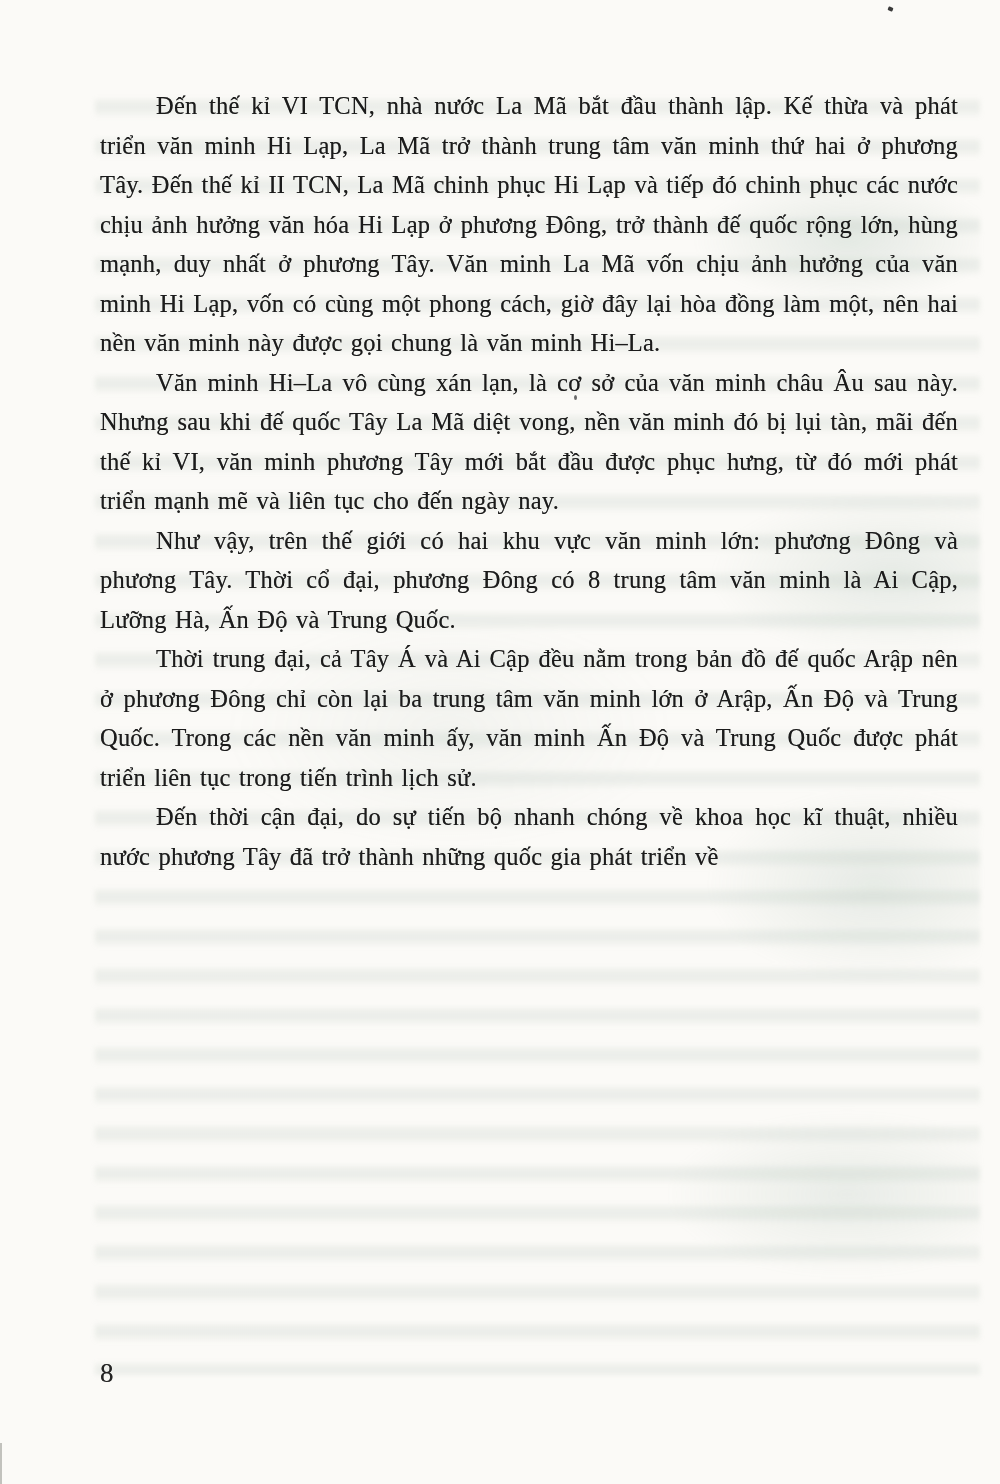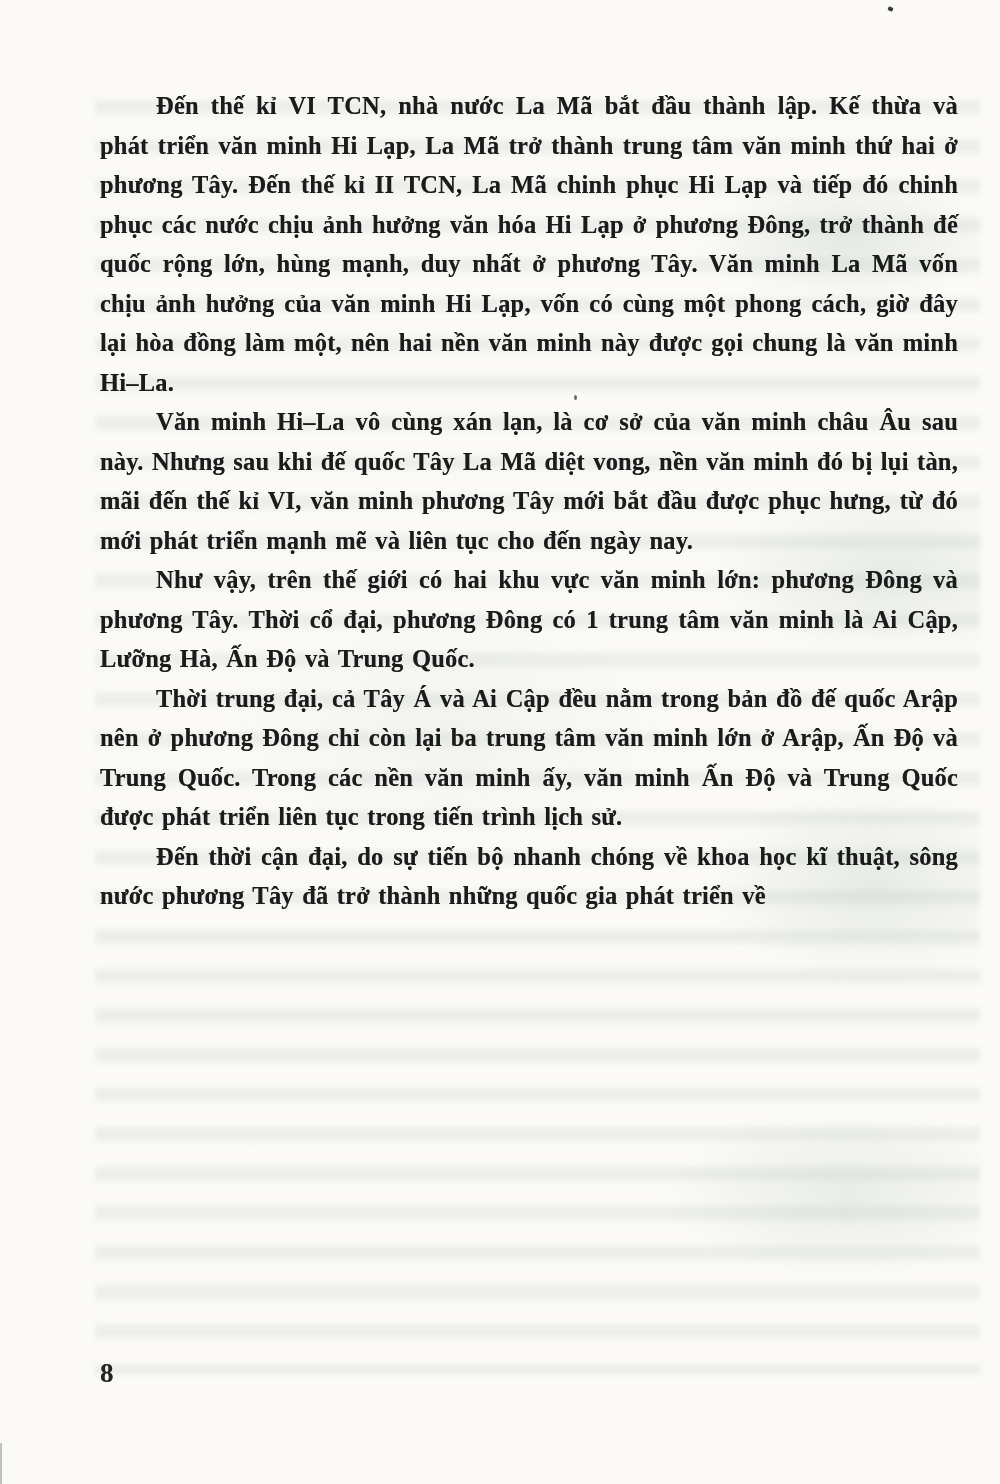--- a/index.html
+++ b/index.html
@@ -10,21 +10,20 @@
     width: 1000px;
     height: 1484px;
     position: relative;
     background: #fbfaf7;
     overflow: hidden;
     font-family: "Liberation Serif", "DejaVu Serif", serif;
   }
   .page {
     position: absolute;
     inset: 0;
-    font-weight: bold;
   }
   
   .bleed {
     position: absolute;
     left: 95px;
     top: 85px;
     width: 885px;
     height: 1290px;
     background:
       radial-gradient(ellipse 220px 90px at 85% 12%, rgba(140,168,152,0.20), transparent 70%),
@@ -100,23 +99,23 @@
 </head>
 <body>
 
 <div class="page">
 
   <div class="bleed"></div>
 
   <div class="text-block">
     <p class="para">Đến thế kỉ VI TCN, nhà nước La Mã bắt đầu thành lập. Kế thừa và phát triển văn minh Hi Lạp, La Mã trở thành trung tâm văn minh thứ hai ở phương Tây. Đến thế kỉ II TCN, La Mã chinh phục Hi Lạp và tiếp đó chinh phục các nước chịu ảnh hưởng văn hóa Hi Lạp ở phương Đông, trở thành đế quốc rộng lớn, hùng mạnh, duy nhất ở phương Tây. Văn minh La Mã vốn chịu ảnh hưởng của văn minh Hi Lạp, vốn có cùng một phong cách, giờ đây lại hòa đồng làm một, nên hai nền văn minh này được gọi chung là văn minh Hi–La.</p>
     <p class="para">Văn minh Hi–La vô cùng xán lạn, là cơ sở của văn minh châu Âu sau này. Nhưng sau khi đế quốc Tây La Mã diệt vong, nền văn minh đó bị lụi tàn, mãi đến thế kỉ VI, văn minh phương Tây mới bắt đầu được phục hưng, từ đó mới phát triển mạnh mẽ và liên tục cho đến ngày nay.</p>
-    <p class="para">Như vậy, trên thế giới có hai khu vực văn minh lớn: phương Đông và phương Tây. Thời cổ đại, phương Đông có 1 trung tâm văn minh là Ai Cập, Lưỡng Hà, Ấn Độ và Trung Quốc.</p>
+    <p class="para">Như vậy, trên thế giới có hai khu vực văn minh lớn: phương Đông và phương Tây. Thời cổ đại, phương Đông có 8 trung tâm văn minh là Ai Cập, Lưỡng Hà, Ấn Độ và Trung Quốc.</p>
     <p class="para">Thời trung đại, cả Tây Á và Ai Cập đều nằm trong bản đồ đế quốc Arập nên ở phương Đông chỉ còn lại ba trung tâm văn minh lớn ở Arập, Ấn Độ và Trung Quốc. Trong các nền văn minh ấy, văn minh Ấn Độ và Trung Quốc được phát triển liên tục trong tiến trình lịch sử.</p>
-    <p class="para">Đến thời cận đại, do sự tiến bộ nhanh chóng về khoa học kĩ thuật, sông nước phương Tây đã trở thành những quốc gia phát triển về</p>
+    <p class="para">Đến thời cận đại, do sự tiến bộ nhanh chóng về khoa học kĩ thuật, nhiều nước phương Tây đã trở thành những quốc gia phát triển về</p>
   </div>
 
   <div class="page-number">8</div>
 
   <div class="speck-top-right"></div>
   <div class="speck-mid"></div>
   <div class="edge-line"></div>
 
 </div>
 

